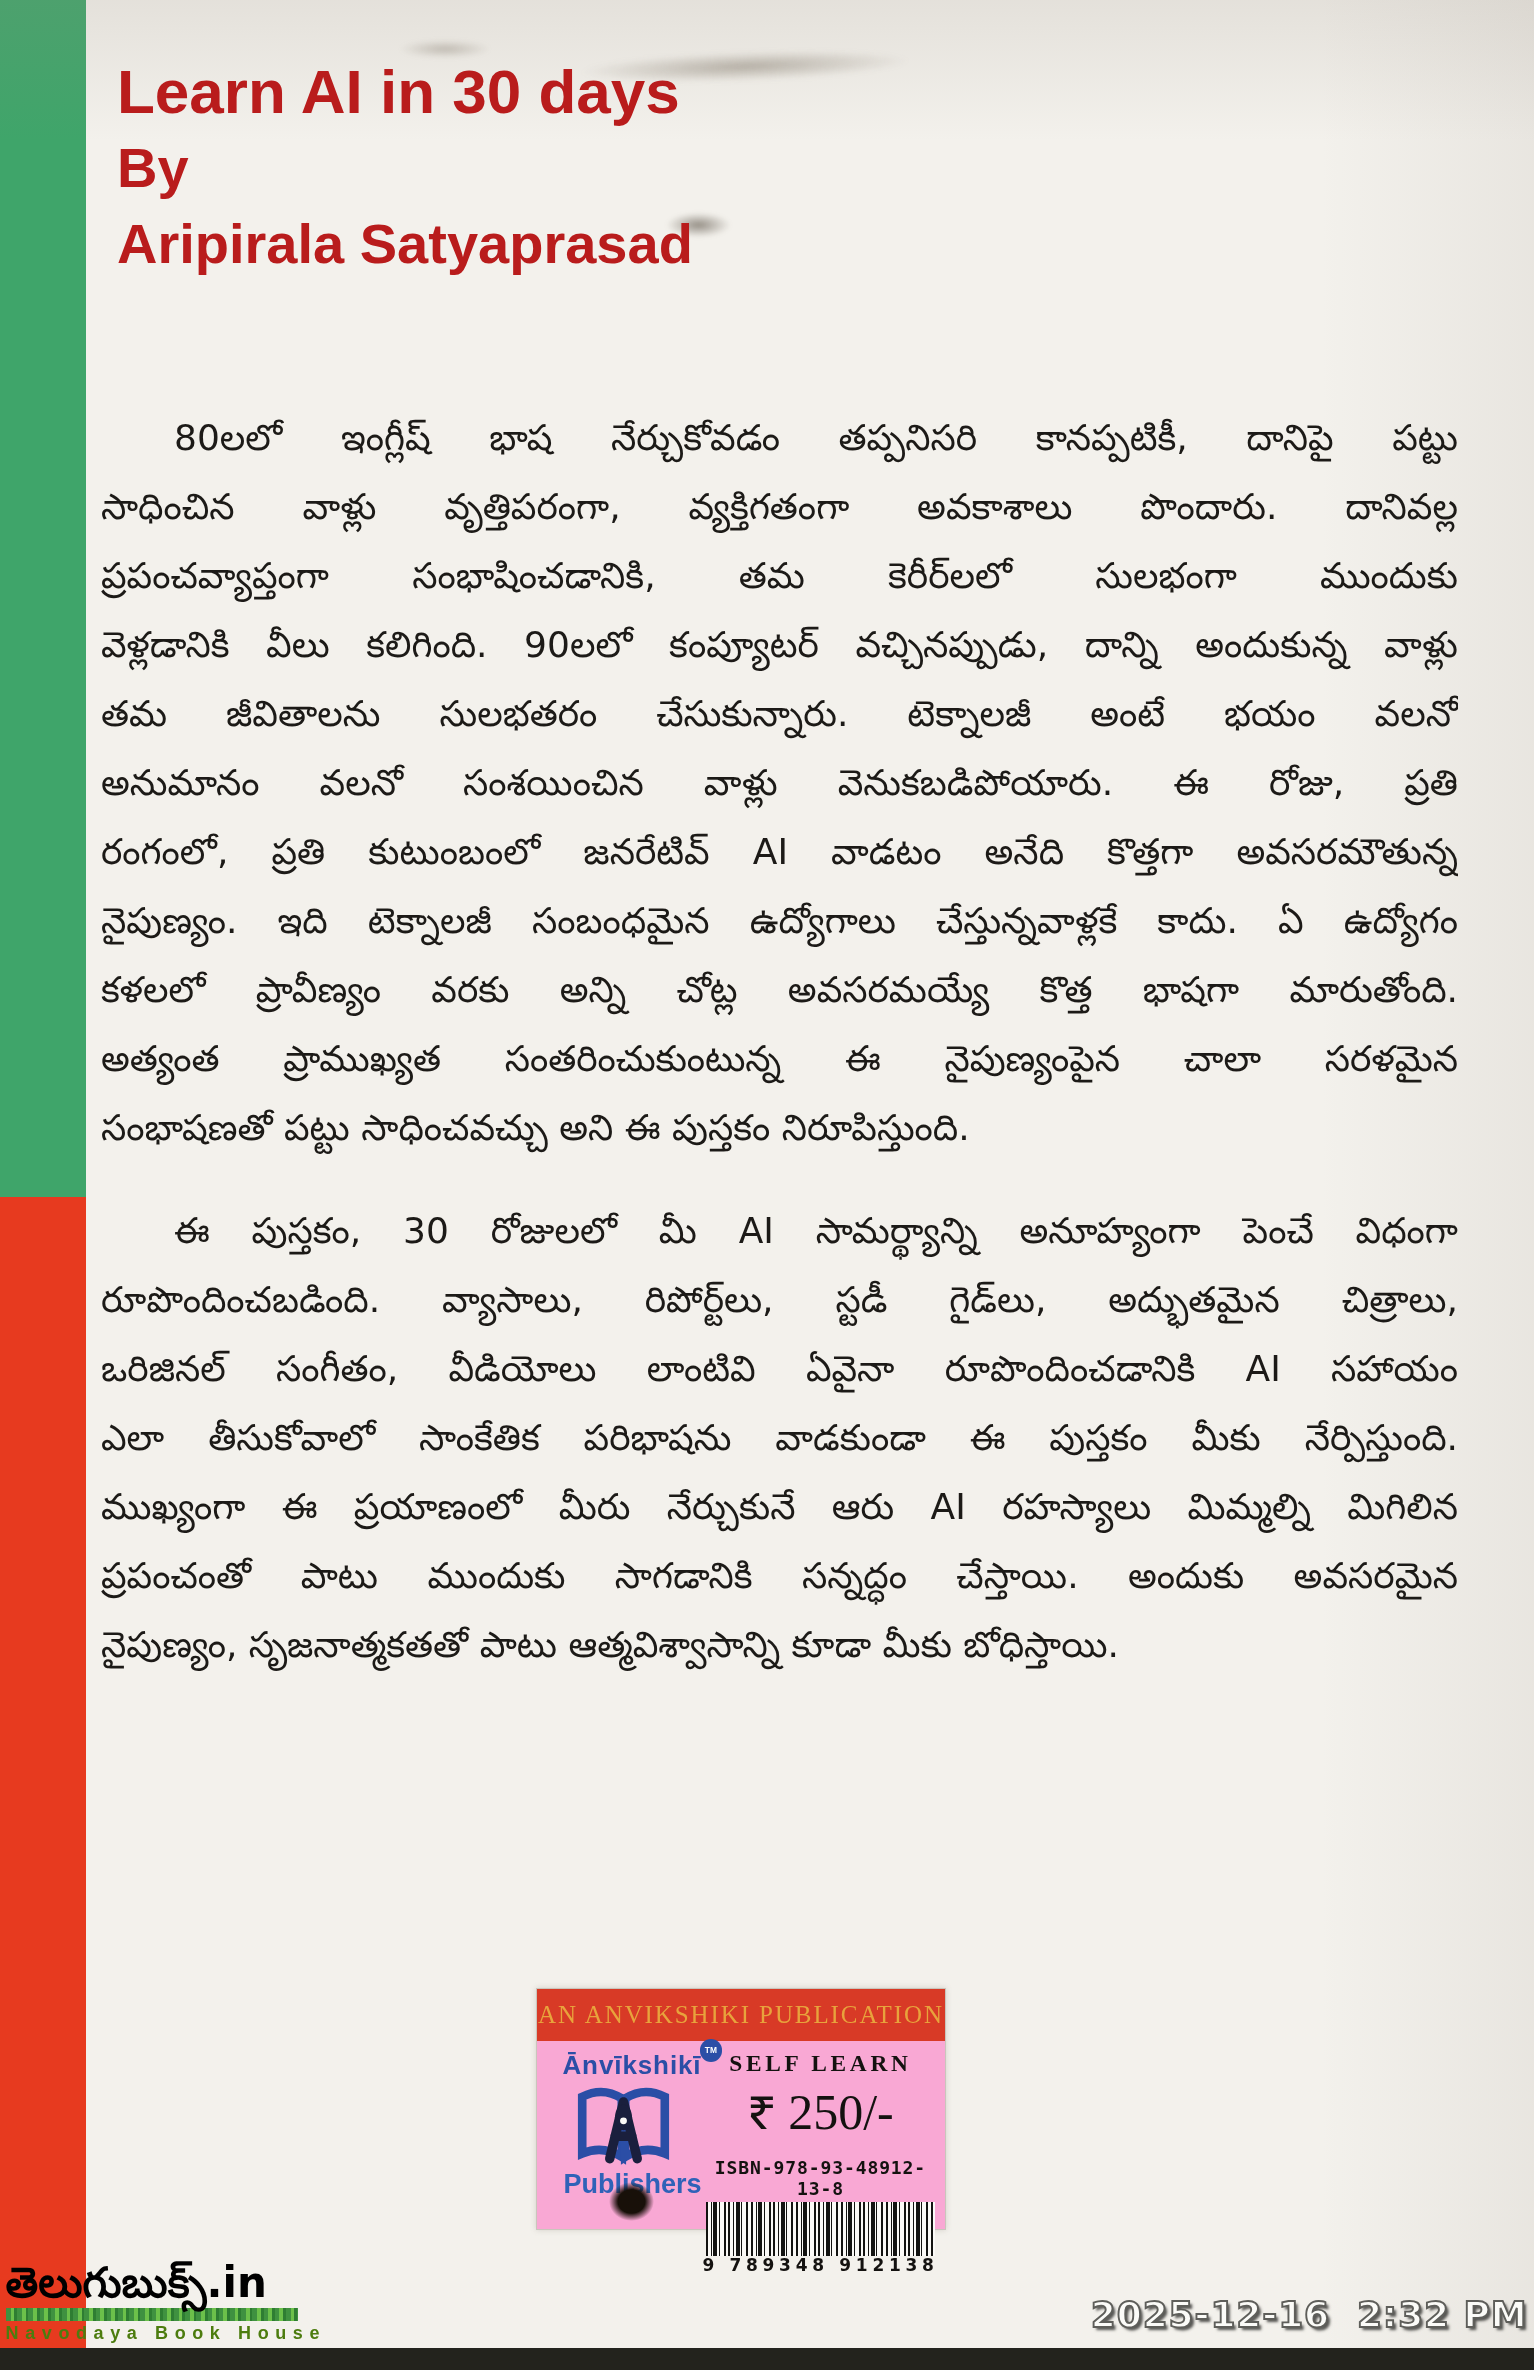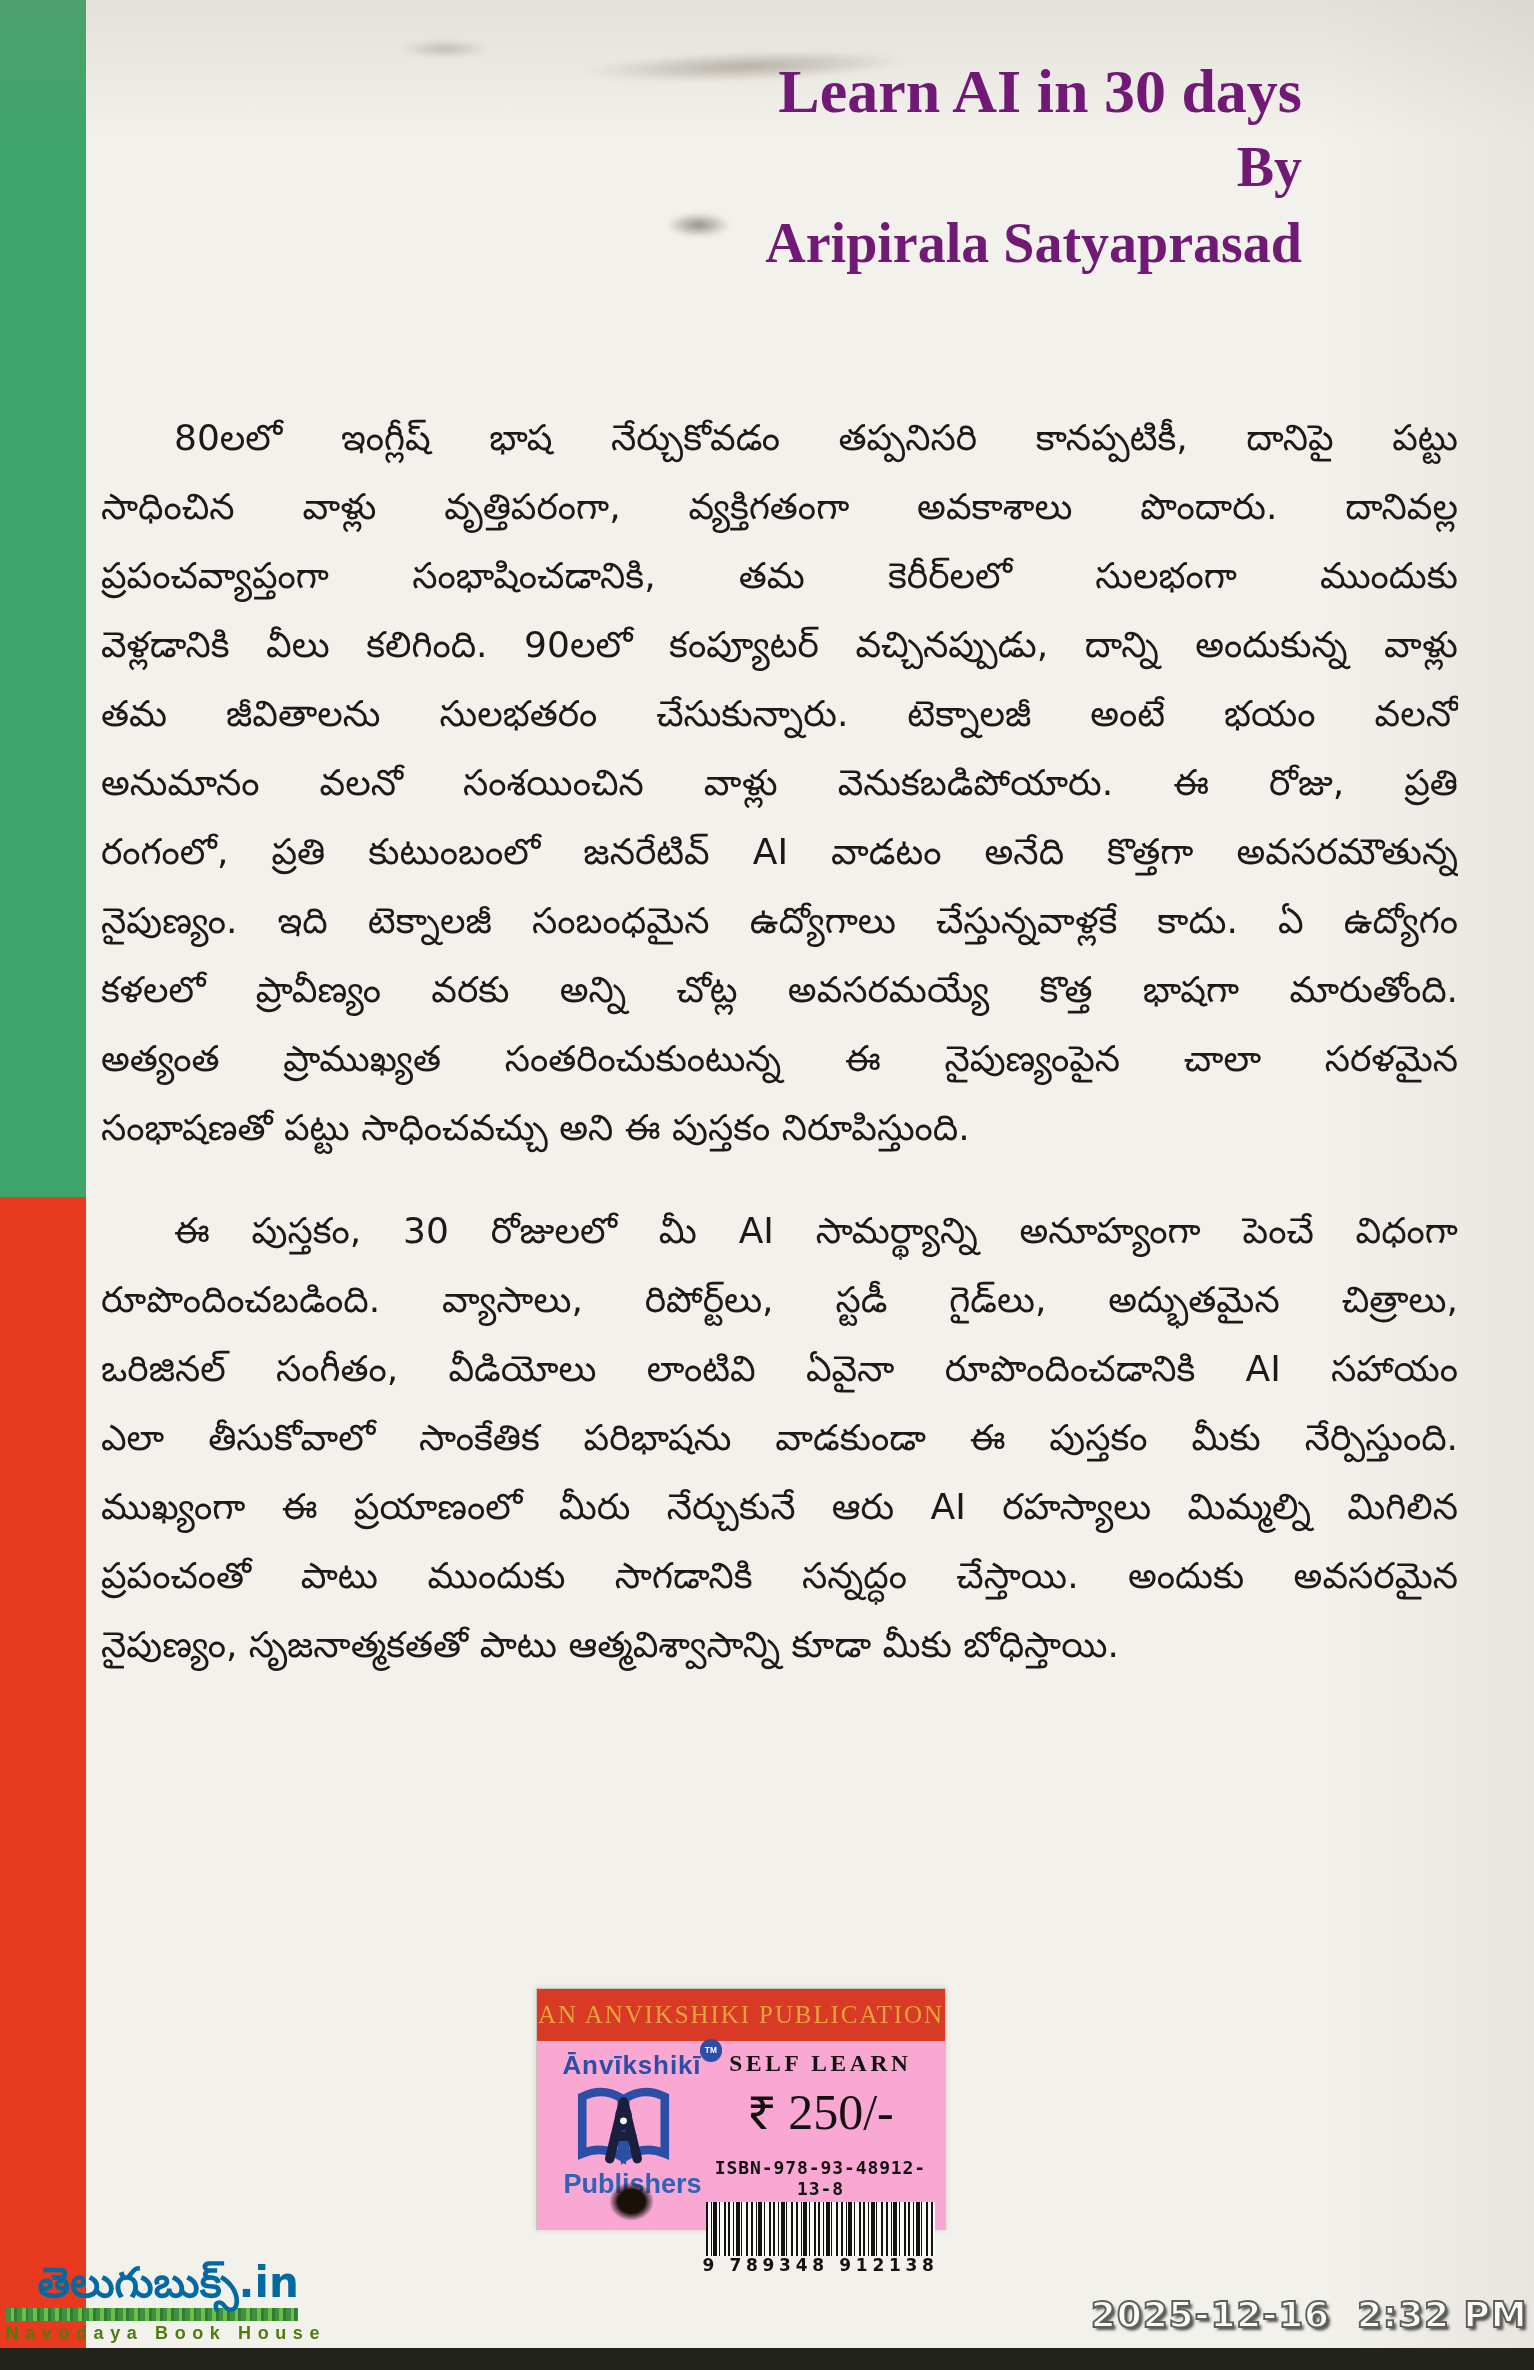--- a/index.html
+++ b/index.html
@@ -19,22 +19,22 @@
   }
   .smudge { position:absolute; pointer-events:none; filter:blur(2.8px); border-radius:50%; }
   .smudge.s1 { left:525px; top:47px; width:440px; height:39px; transform:rotate(-2deg);
     background:radial-gradient(closest-side, rgba(115,105,90,.45), rgba(115,105,90,0) 75%); }
   .smudge.s2 { left:384px; top:37px; width:122px; height:24px;
     background:radial-gradient(closest-side, rgba(115,105,90,.35), rgba(115,105,90,0) 75%); }
   .smudge.s3 { left:654px; top:208px; width:89px; height:34px; filter:blur(1.9px);
     background:radial-gradient(closest-side, rgba(85,76,64,.6), rgba(85,76,64,0) 72%); }
 
   
-  .heading { position:absolute; top:52px; left:117px; width:1185px; text-align:right;
-    font-family:Liberation Serif, serif; color:#701a75; }
+  .heading { position:absolute; top:52px; left:117px; width:1185px; text-align:left;
+    font-family:Liberation Sans, sans-serif; color:#b91c1c; }
   .heading .t1 { font-size:62px; font-weight:600; line-height:79px; }
   .heading .t2 { font-size:56px; font-weight:600; line-height:73px; }
   .heading .t3 { font-size:56px; font-weight:600; line-height:79px; }
 
   
   .bodytext { position:absolute; left:101px; top:403px; width:1357px;
     font-size:36px; line-height:69px; color:#1c1a17;
     font-family:"DejaVu Sans","Liberation Sans",sans-serif; }
   .tl-line { height:69px; overflow:hidden; text-align:justify; text-align-last:justify; }
   .tl-line.last  { text-align-last:left; }
@@ -64,22 +64,22 @@
   .barcode { width:229px; height:54px; margin:2.8px auto 0;
     background:repeating-linear-gradient(90deg,
       #131311 0 1.9px,  #fbfaf7 1.9px 4.7px,  #131311 4.7px 5.6px,  #fbfaf7 5.6px 7.5px,
       #131311 7.5px 11.2px, #fbfaf7 11.2px 13px, #131311 13px 14px, #fbfaf7 14px 18px,
       #131311 18px 19.7px, #fbfaf7 19.7px 22.5px); }
   .bc-num { font-size:17px; font-weight:bold; letter-spacing:4.7px; margin-top:-0.9px;
     font-family:"DejaVu Sans", sans-serif; }
 
   
   .watermark { position:absolute; left:5.6px; top:2258px; width:300px; }
-  .wm-site { color:#0369a1; font-size:42px; font-weight:bold; line-height:49px; white-space:nowrap;
-    font-family:"DejaVu Sans","Liberation Sans",sans-serif;margin-left:32px; }
+  .wm-site { color:#000000; font-size:42px; font-weight:bold; line-height:49px; white-space:nowrap;
+    font-family:"DejaVu Sans","Liberation Sans",sans-serif; }
   .wm-grass { width:292px; height:13px; margin:0.9px 0 1.9px 0;
     background:repeating-linear-gradient(90deg, #3f9140 0 4.7px, #6cc04a 4.7px 8.4px, #2e7d32 8.4px 11.2px); }
   .wm-line1 { color:#4d7c0f; font-size:18px; font-weight:bold; letter-spacing:6.6px; white-space:nowrap; }
   .wm-row2 { display:flex; align-items:center; margin-left:86px; margin-top:1.9px; }
   .wm-book-icon { width:24px; height:17px; margin-right:5.6px; }
   .wm-line2 { color:#2b3f9f; font-size:19.7px; font-weight:bold; letter-spacing:4.7px; white-space:nowrap; }
 
   
   .bottom-strip { position:absolute; left:0; bottom:0; width:1535px; height:22.5px; background:#23231d; }
   .timestamp { position:absolute; right:7.5px; top:2294px; white-space:pre;

